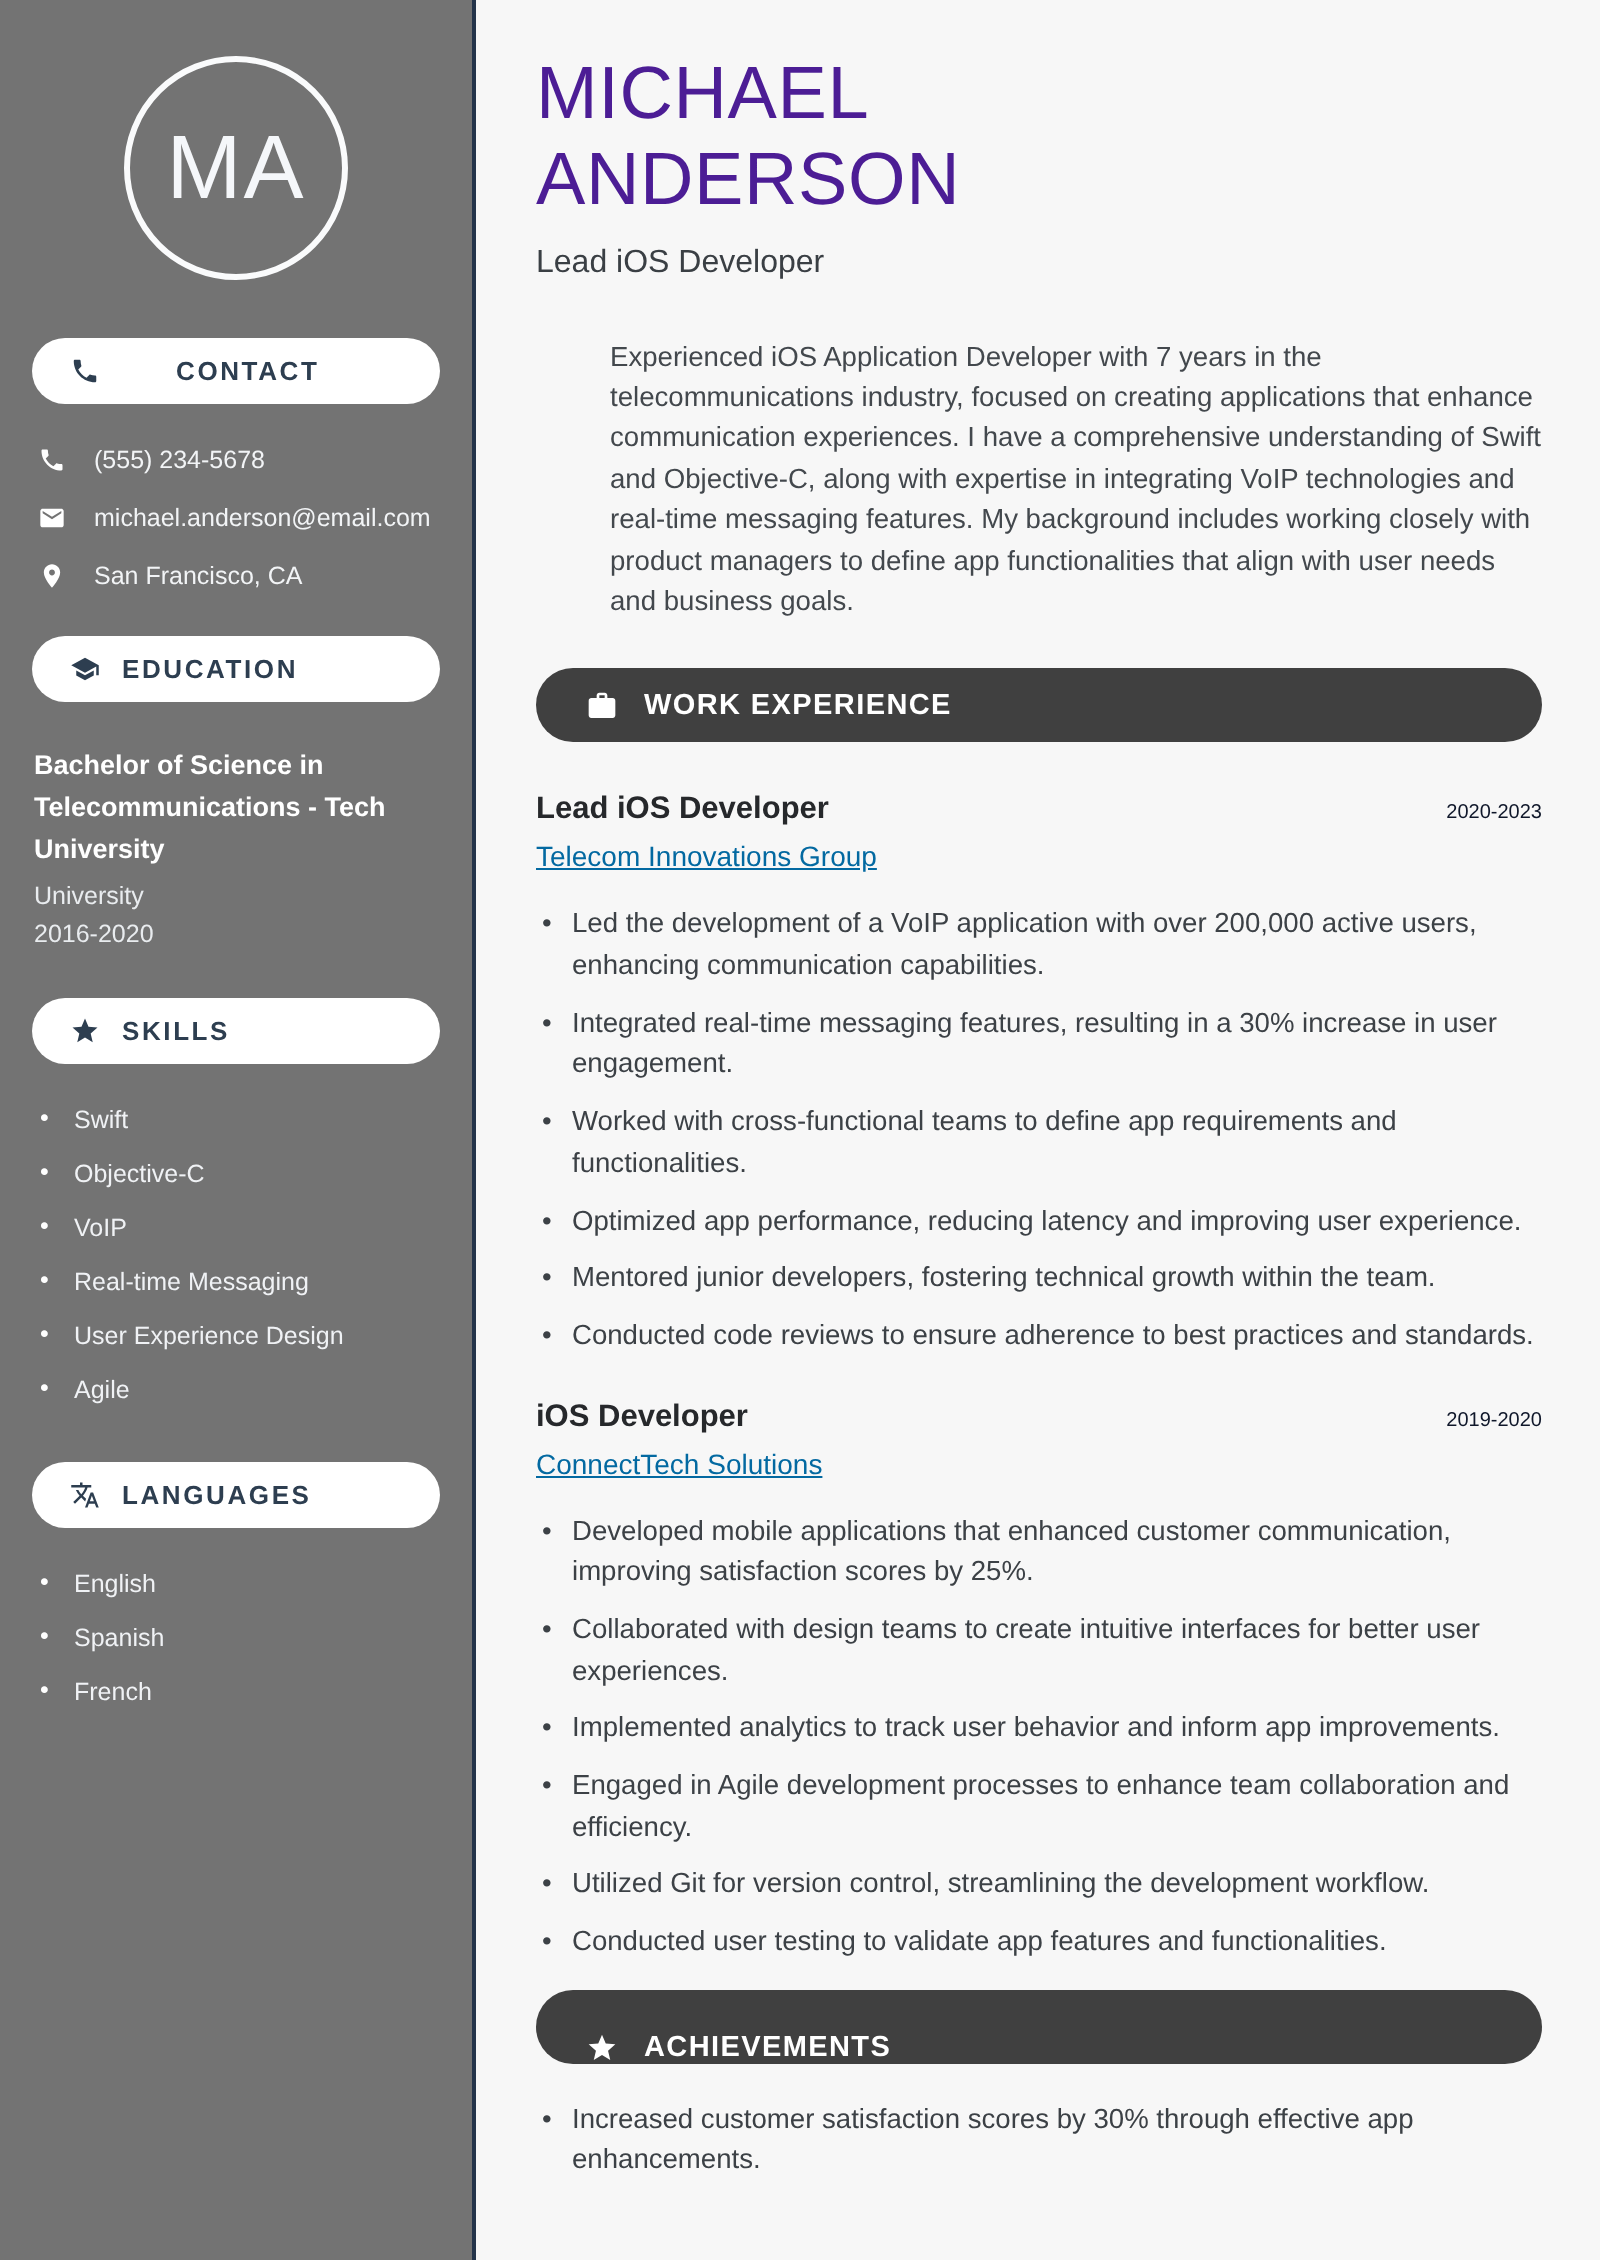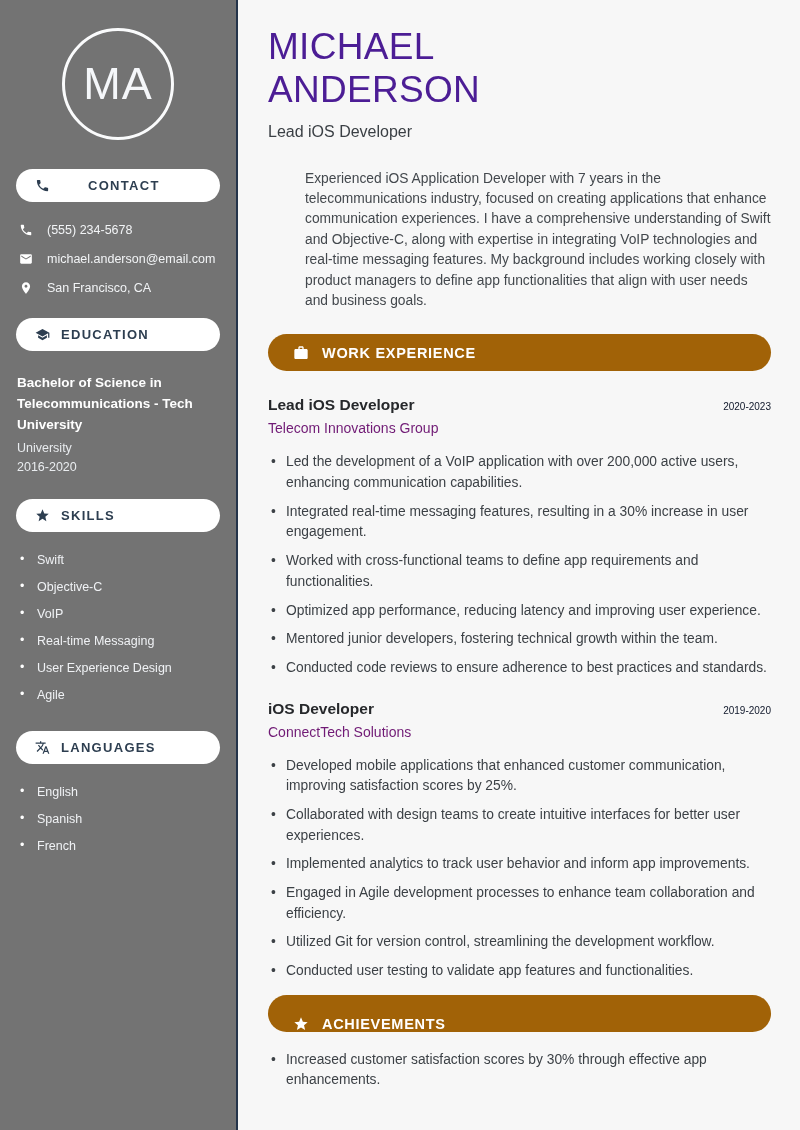--- a/index.html
+++ b/index.html
@@ -35,30 +35,30 @@
   .side-list { list-style:none; margin-top:21px; padding:0 14px 0 20px; }
   .side-list li { position:relative; padding-left:17px; margin-bottom:13px; font-size:12.5px; color:#f0f2f5; }
   .side-list li::before { content:"\2022"; position:absolute; left:0; top:-1px; color:#ffffff; }
 
   
   .main { flex:1; padding:25px 29px 0 30px; }
   .name { font-size:37px; font-weight:normal; color:#4c1d95; line-height:1.17; letter-spacing:0.3px; }
   .headline { margin-top:11px; font-size:16px; color:#3a3f44; }
   .summary { margin-top:28px; font-size:13.8px; line-height:1.48; color:#43484d;margin-left:37px; }
 
-  .main-pill { margin-top:23px; background:#a16207; height:37px; border-radius:19px;
+  .main-pill { margin-top:23px; background:#404040; height:37px; border-radius:19px;
                display:flex; align-items:center; gap:13px; padding:0 20px 0 25px;
                color:#ffffff; font-weight:bold; font-size:14.5px; letter-spacing:0.7px; }
   .main-pill svg { width:16px; height:16px; fill:#ffffff; flex-shrink:0; }
 
   .job-head { margin-top:25px; display:flex; justify-content:space-between; align-items:baseline; }
   .job-head.second { margin-top:21px; }
   .job-role { font-size:15.5px; font-weight:bold; color:#26282b; }
   .job-dates { font-size:10px; color:#0f172a; }
-  .job-company { margin-top:6px; font-size:14px; color:#701a75; }
+  .job-company { margin-top:6px; font-size:14px; color:#0369a1;text-decoration:underline; }
 
   .bullets { list-style:none; margin-top:16px; }
   .bullets li { position:relative; padding-left:18px; margin-bottom:8px; font-size:13.8px; line-height:1.5; color:#3c4146; }
   .bullets li::before { content:"\2022"; position:absolute; left:3px; top:0; color:#3c4146; }
 
   .pill-achievements { margin-top:13px;align-items:flex-end; }
   .bullets.achievements { margin-top:18px; }
   .bullets.achievements li { margin-bottom:12px; }
 </style>
 </head>

